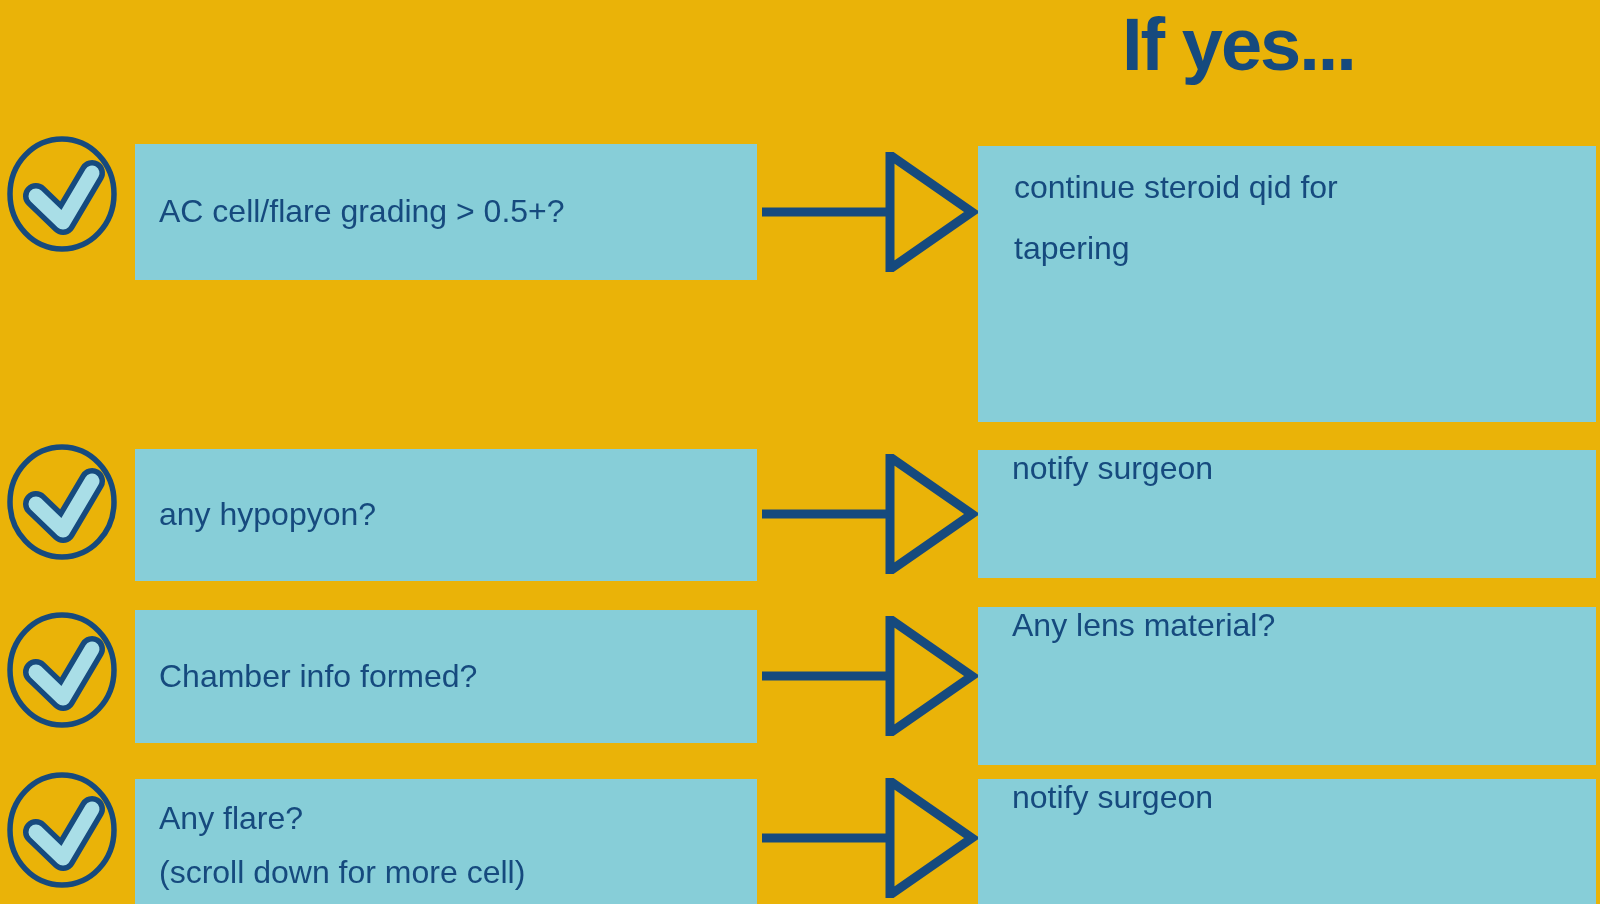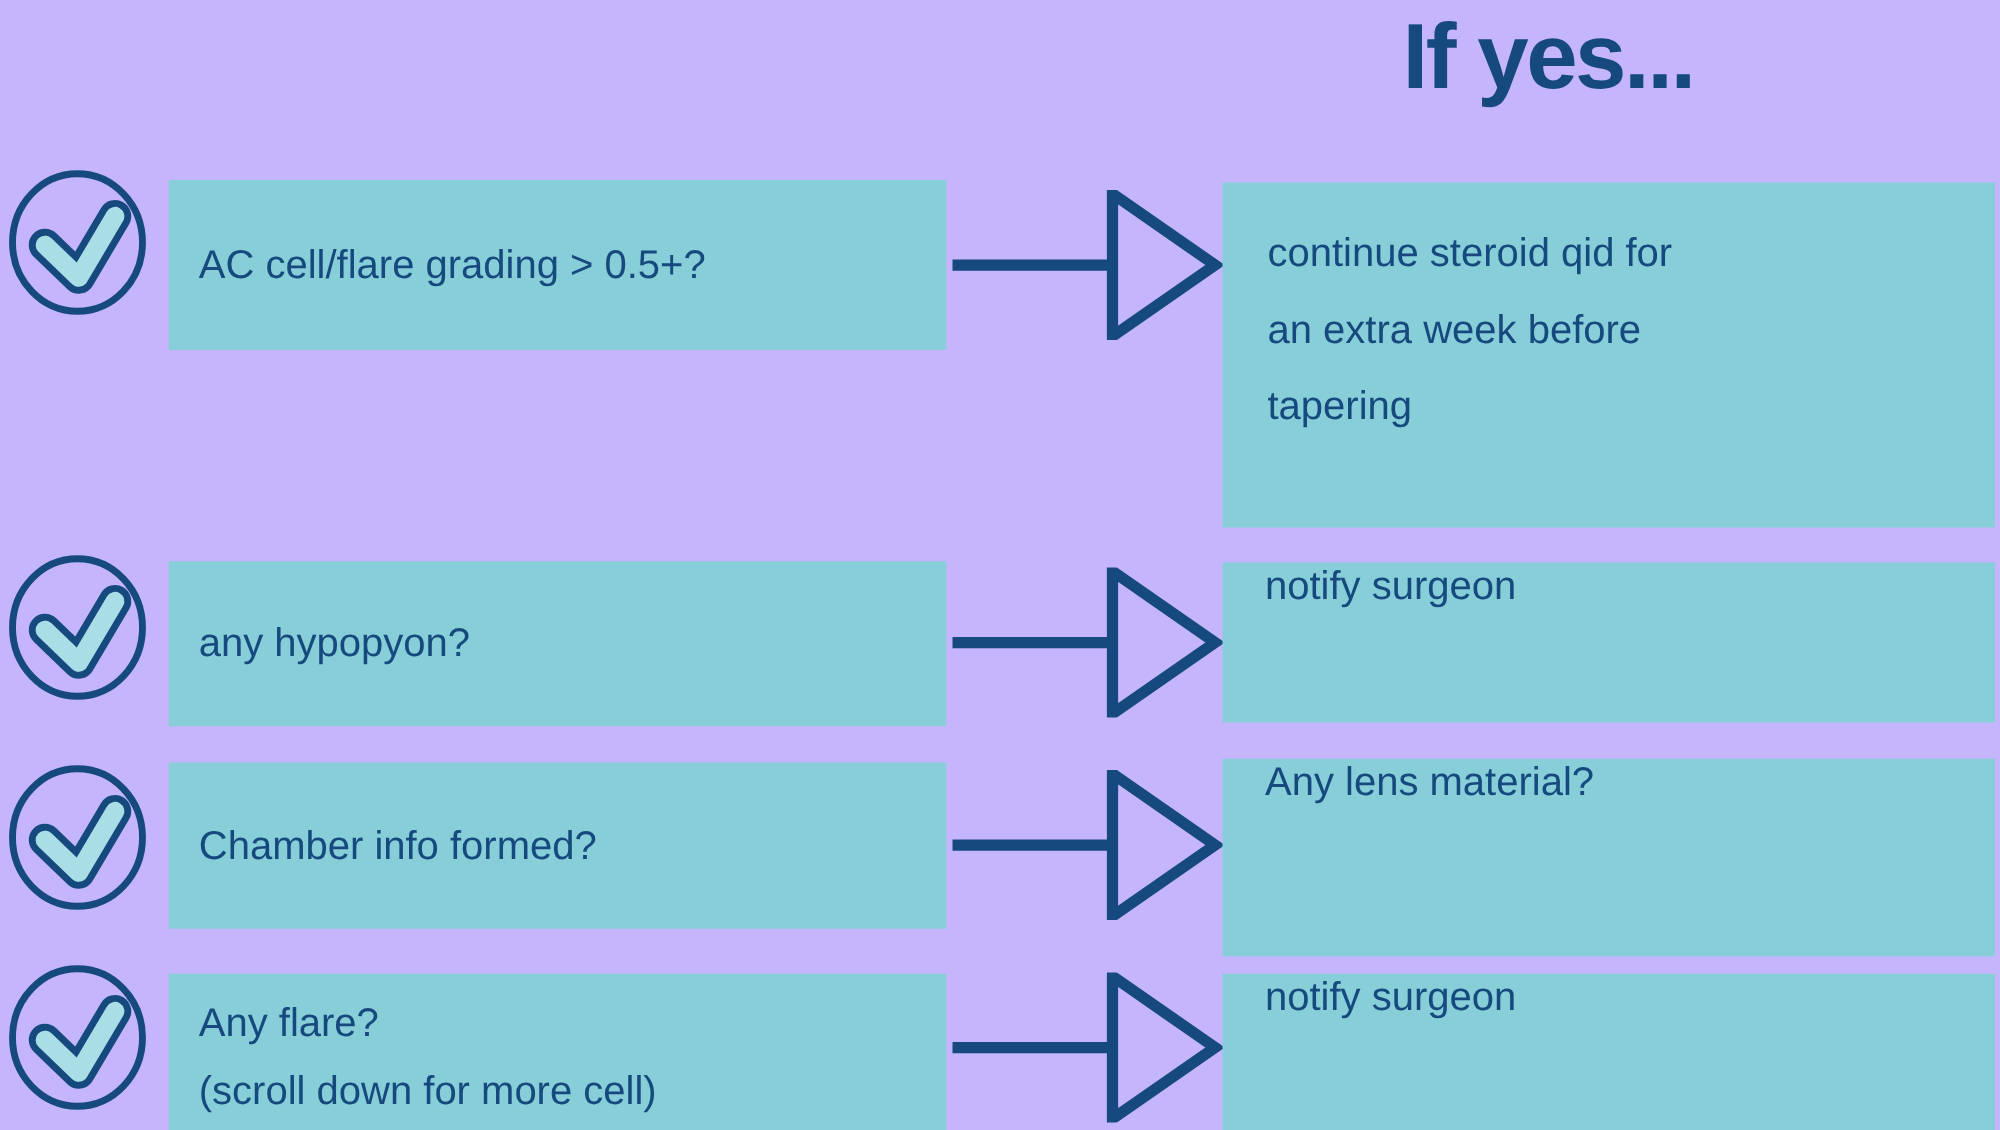--- a/index.html
+++ b/index.html
@@ -1,18 +1,18 @@
 <!DOCTYPE html>
 <html><head>
 <meta charset="utf-8">
 <style>
   html,body { margin:0; padding:0; }
   .canvas {
     position:relative; width:1600px; height:904px;
-    background:#c4b5fd; overflow:hidden;
+    background:#eab308; overflow:hidden;
     font-family:"Liberation Sans", sans-serif;
     color:#164a7e;
   }
   .page-title {
     position:absolute; left:1122px; top:2px;
     font-size:74px; font-weight:700; letter-spacing:-2px;
     color:#164a7e; white-space:nowrap;
   }
   .box {
     position:absolute; background:#87ced8; color:#164a7e;
@@ -26,21 +26,21 @@
   .qbox-multi {
     flex-direction:column; align-items:flex-start; justify-content:center;
     line-height:54px;
   }
   .abox {
     left:978px; width:618px;
     display:flex; 
     padding-left:34px; box-sizing:border-box;
   }
   .abox-multi {
-    display:block; padding-top:26px; padding-left:36px; line-height:61px;
+    display:block; padding-top:11px; padding-left:36px; line-height:61px;
   }
   .check-icon { position:absolute; left:6px; width:112px; height:116px; }
   .arrow { position:absolute; left:758px; width:224px; height:120px; }
   .nowrap { white-space:nowrap; }
 </style>
 </head>
 <body>
 
 <div class="canvas">
 
@@ -54,21 +54,20 @@
     </svg>
     <div class="box qbox" style="top:144px;height:136px">
       <span class="nowrap">AC cell/flare grading &gt; 0.5+?</span>
     </div>
     <svg class="arrow" style="top:152px" viewBox="0 0 224 120">
       <line x1="4" y1="60" x2="134" y2="60" stroke="#164a7e" stroke-width="9"></line>
       <polygon points="132,3 132,117 214,60" fill="none" stroke="#164a7e" stroke-width="9"></polygon>
     </svg>
     <div class="box abox-multi" style="top:146px;left:978px;width:618px;height:276px;box-sizing:border-box">
       <div>continue steroid qid for</div>
-      <div>an extra week before</div>
       <div>tapering</div>
     </div>
   </div>
 
   <div>
     <svg class="check-icon" style="top:444px" viewBox="0 0 112 116">
       <ellipse cx="56" cy="58" rx="52" ry="55" fill="none" stroke="#164a7e" stroke-width="5.5"></ellipse>
       <path d="M30 60 L57 86 L86 37" fill="none" stroke="#164a7e" stroke-width="26" stroke-linecap="round" stroke-linejoin="round"></path>
       <path d="M30 60 L57 86 L86 37" fill="none" stroke="#a9dee7" stroke-width="15" stroke-linecap="round" stroke-linejoin="round"></path>
     </svg>

